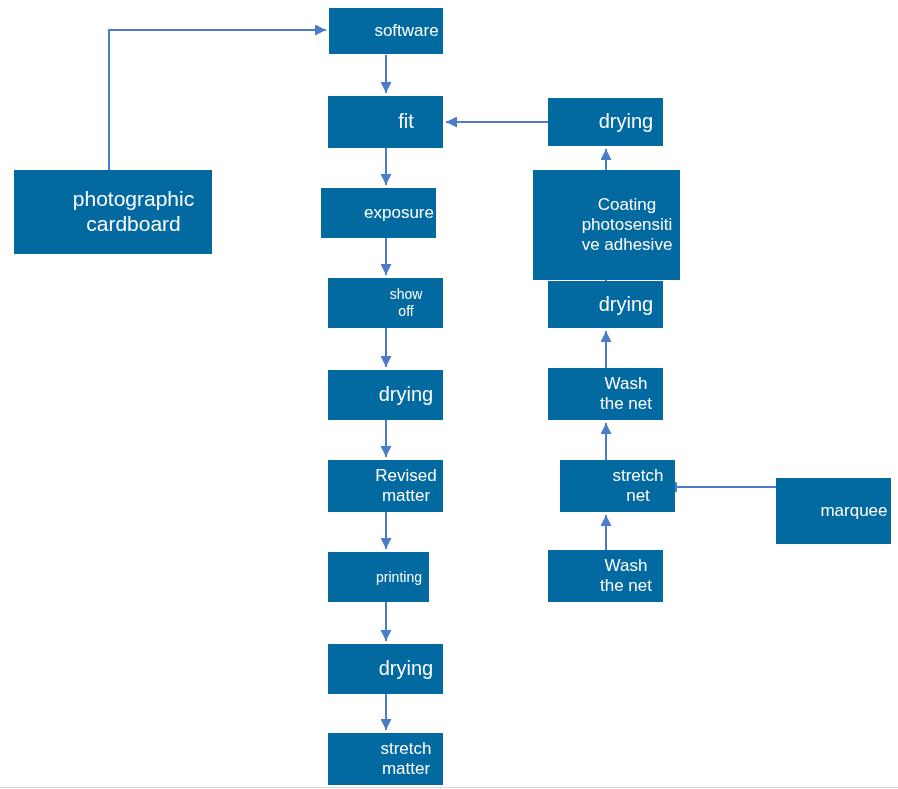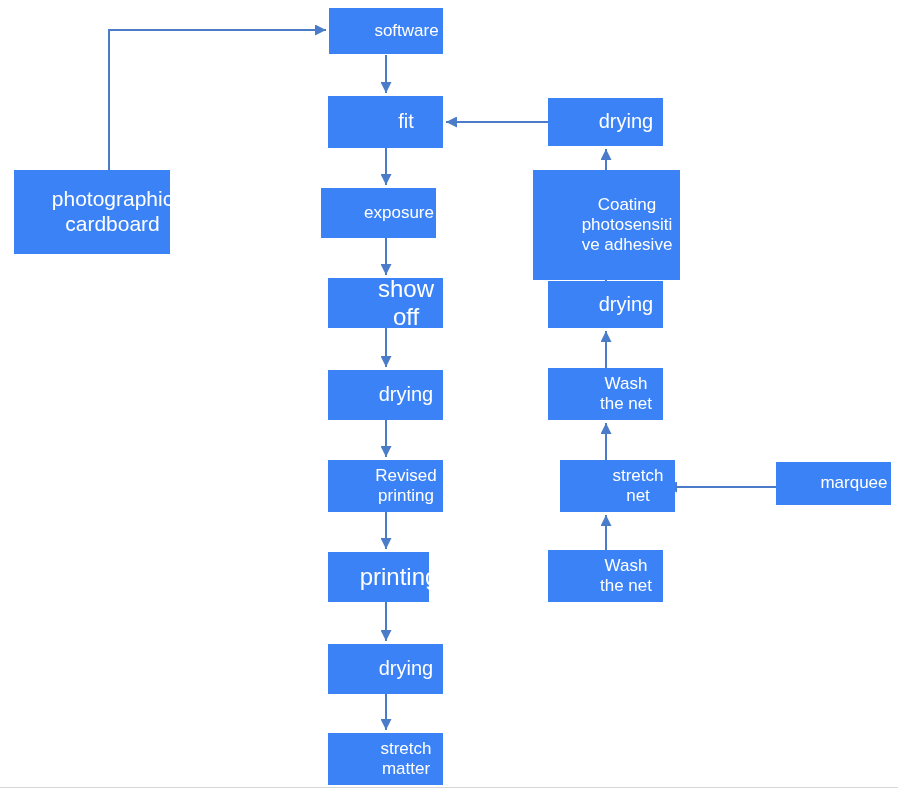--- a/index.html
+++ b/index.html
@@ -7,33 +7,33 @@
   body { font-family: "Liberation Sans", sans-serif; }
   .canvas {
     position: relative;
     width: 898px;
     height: 789px;
     background: #ffffff;
     overflow: hidden;
   }
   .node {
     position: absolute;
-    background: #3b82f6;
+    background: #0369a1;
     color: #ffffff;
     display: flex;
     align-items: center;
     justify-content: center;
     text-align: center;
     white-space: pre-line;
     line-height: 1.18;
     user-select: none;
     padding-left: 41px;
   }
   .sz-sm { font-size: 17px; }
-  .sz-md { font-size: 24px; }
+  .sz-md { font-size: 14px; }
   .sz-lg { font-size: 20px; }
   .arrows {
     position: absolute;
     left: 0; top: 0;
     width: 898px; height: 789px;
     pointer-events: none;
   }
   .divider {
     position: absolute;
     left: 0; right: 0; bottom: 1px;
@@ -71,46 +71,46 @@
       <line x1="386" y1="694" x2="386" y2="730" marker-end="url(#arw)"></line>
     </g>
   </svg>
 
   <div class="node sz-sm" style="left:329px;top:8px;width:114px;height:46px">software</div>
 
   <div class="node sz-lg" style="left:328px;top:96px;width:115px;height:52px">fit</div>
 
   <div class="node sz-lg" style="left:548px;top:98px;width:115px;height:48px">drying</div>
 
-  <div class="node sz-md" style="left:14px;top:170px;width:156px;height:84px;font-size:21px">photographic
+  <div class="node sz-md" style="left:14px;top:170px;width:198px;height:84px;font-size:21px">photographic
 cardboard</div>
 
   <div class="node sz-sm" style="left:321px;top:188px;width:115px;height:50px">exposure</div>
 
   <div class="node sz-sm" style="left:533px;top:170px;width:147px;height:110px">Coating
 photosensiti
 ve adhesive</div>
 
   <div class="node sz-md" style="left:328px;top:278px;width:115px;height:50px">show
 off</div>
 
   <div class="node sz-lg" style="left:548px;top:281px;width:115px;height:47px">drying</div>
 
   <div class="node sz-lg" style="left:328px;top:370px;width:115px;height:50px">drying</div>
 
   <div class="node sz-sm" style="left:548px;top:368px;width:115px;height:52px">Wash
 the net</div>
 
   <div class="node sz-sm" style="left:328px;top:460px;width:115px;height:52px">Revised
-printing</div>
+matter</div>
 
   <div class="node sz-sm" style="left:560px;top:460px;width:115px;height:52px">stretch
 net</div>
 
-  <div class="node sz-sm" style="left:776px;top:462px;width:115px;height:43px">marquee</div>
+  <div class="node sz-sm" style="left:776px;top:478px;width:115px;height:66px">marquee</div>
 
   <div class="node sz-md" style="left:328px;top:552px;width:101px;height:50px">printing</div>
 
   <div class="node sz-sm" style="left:548px;top:550px;width:115px;height:52px">Wash
 the net</div>
 
   <div class="node sz-lg" style="left:328px;top:644px;width:115px;height:50px">drying</div>
 
   <div class="node sz-sm" style="left:328px;top:733px;width:115px;height:52px">stretch
 matter</div>

